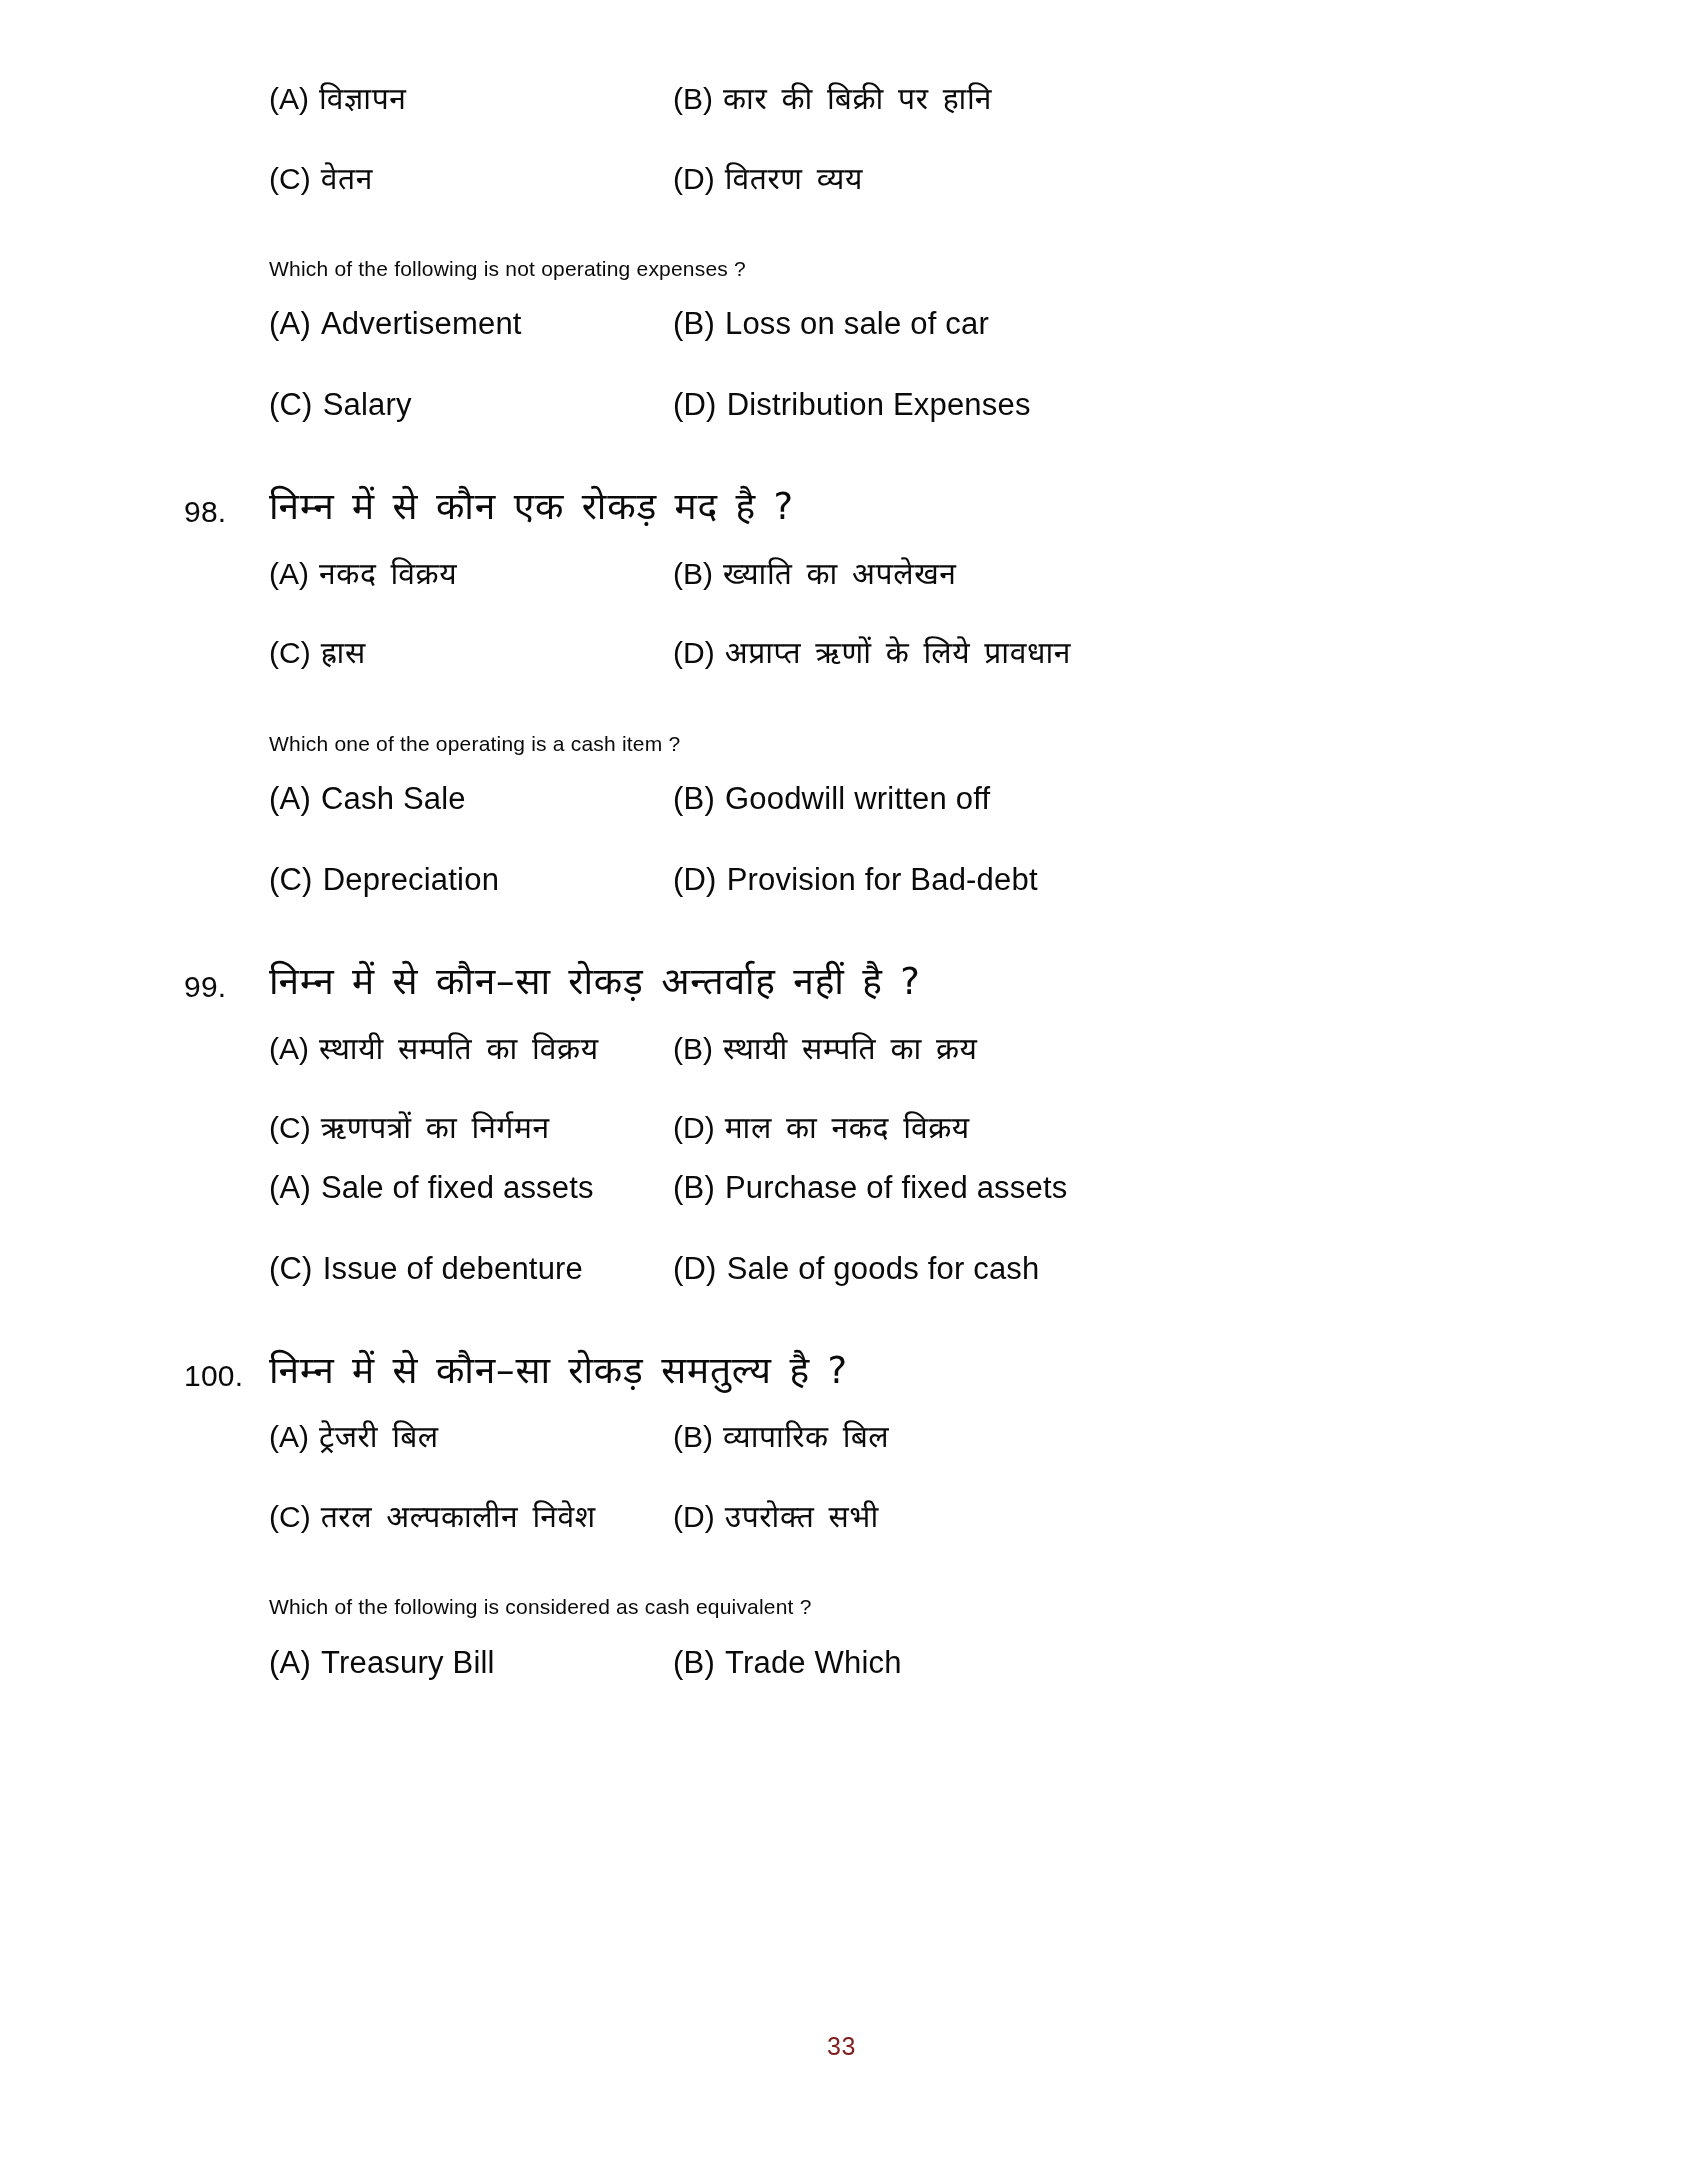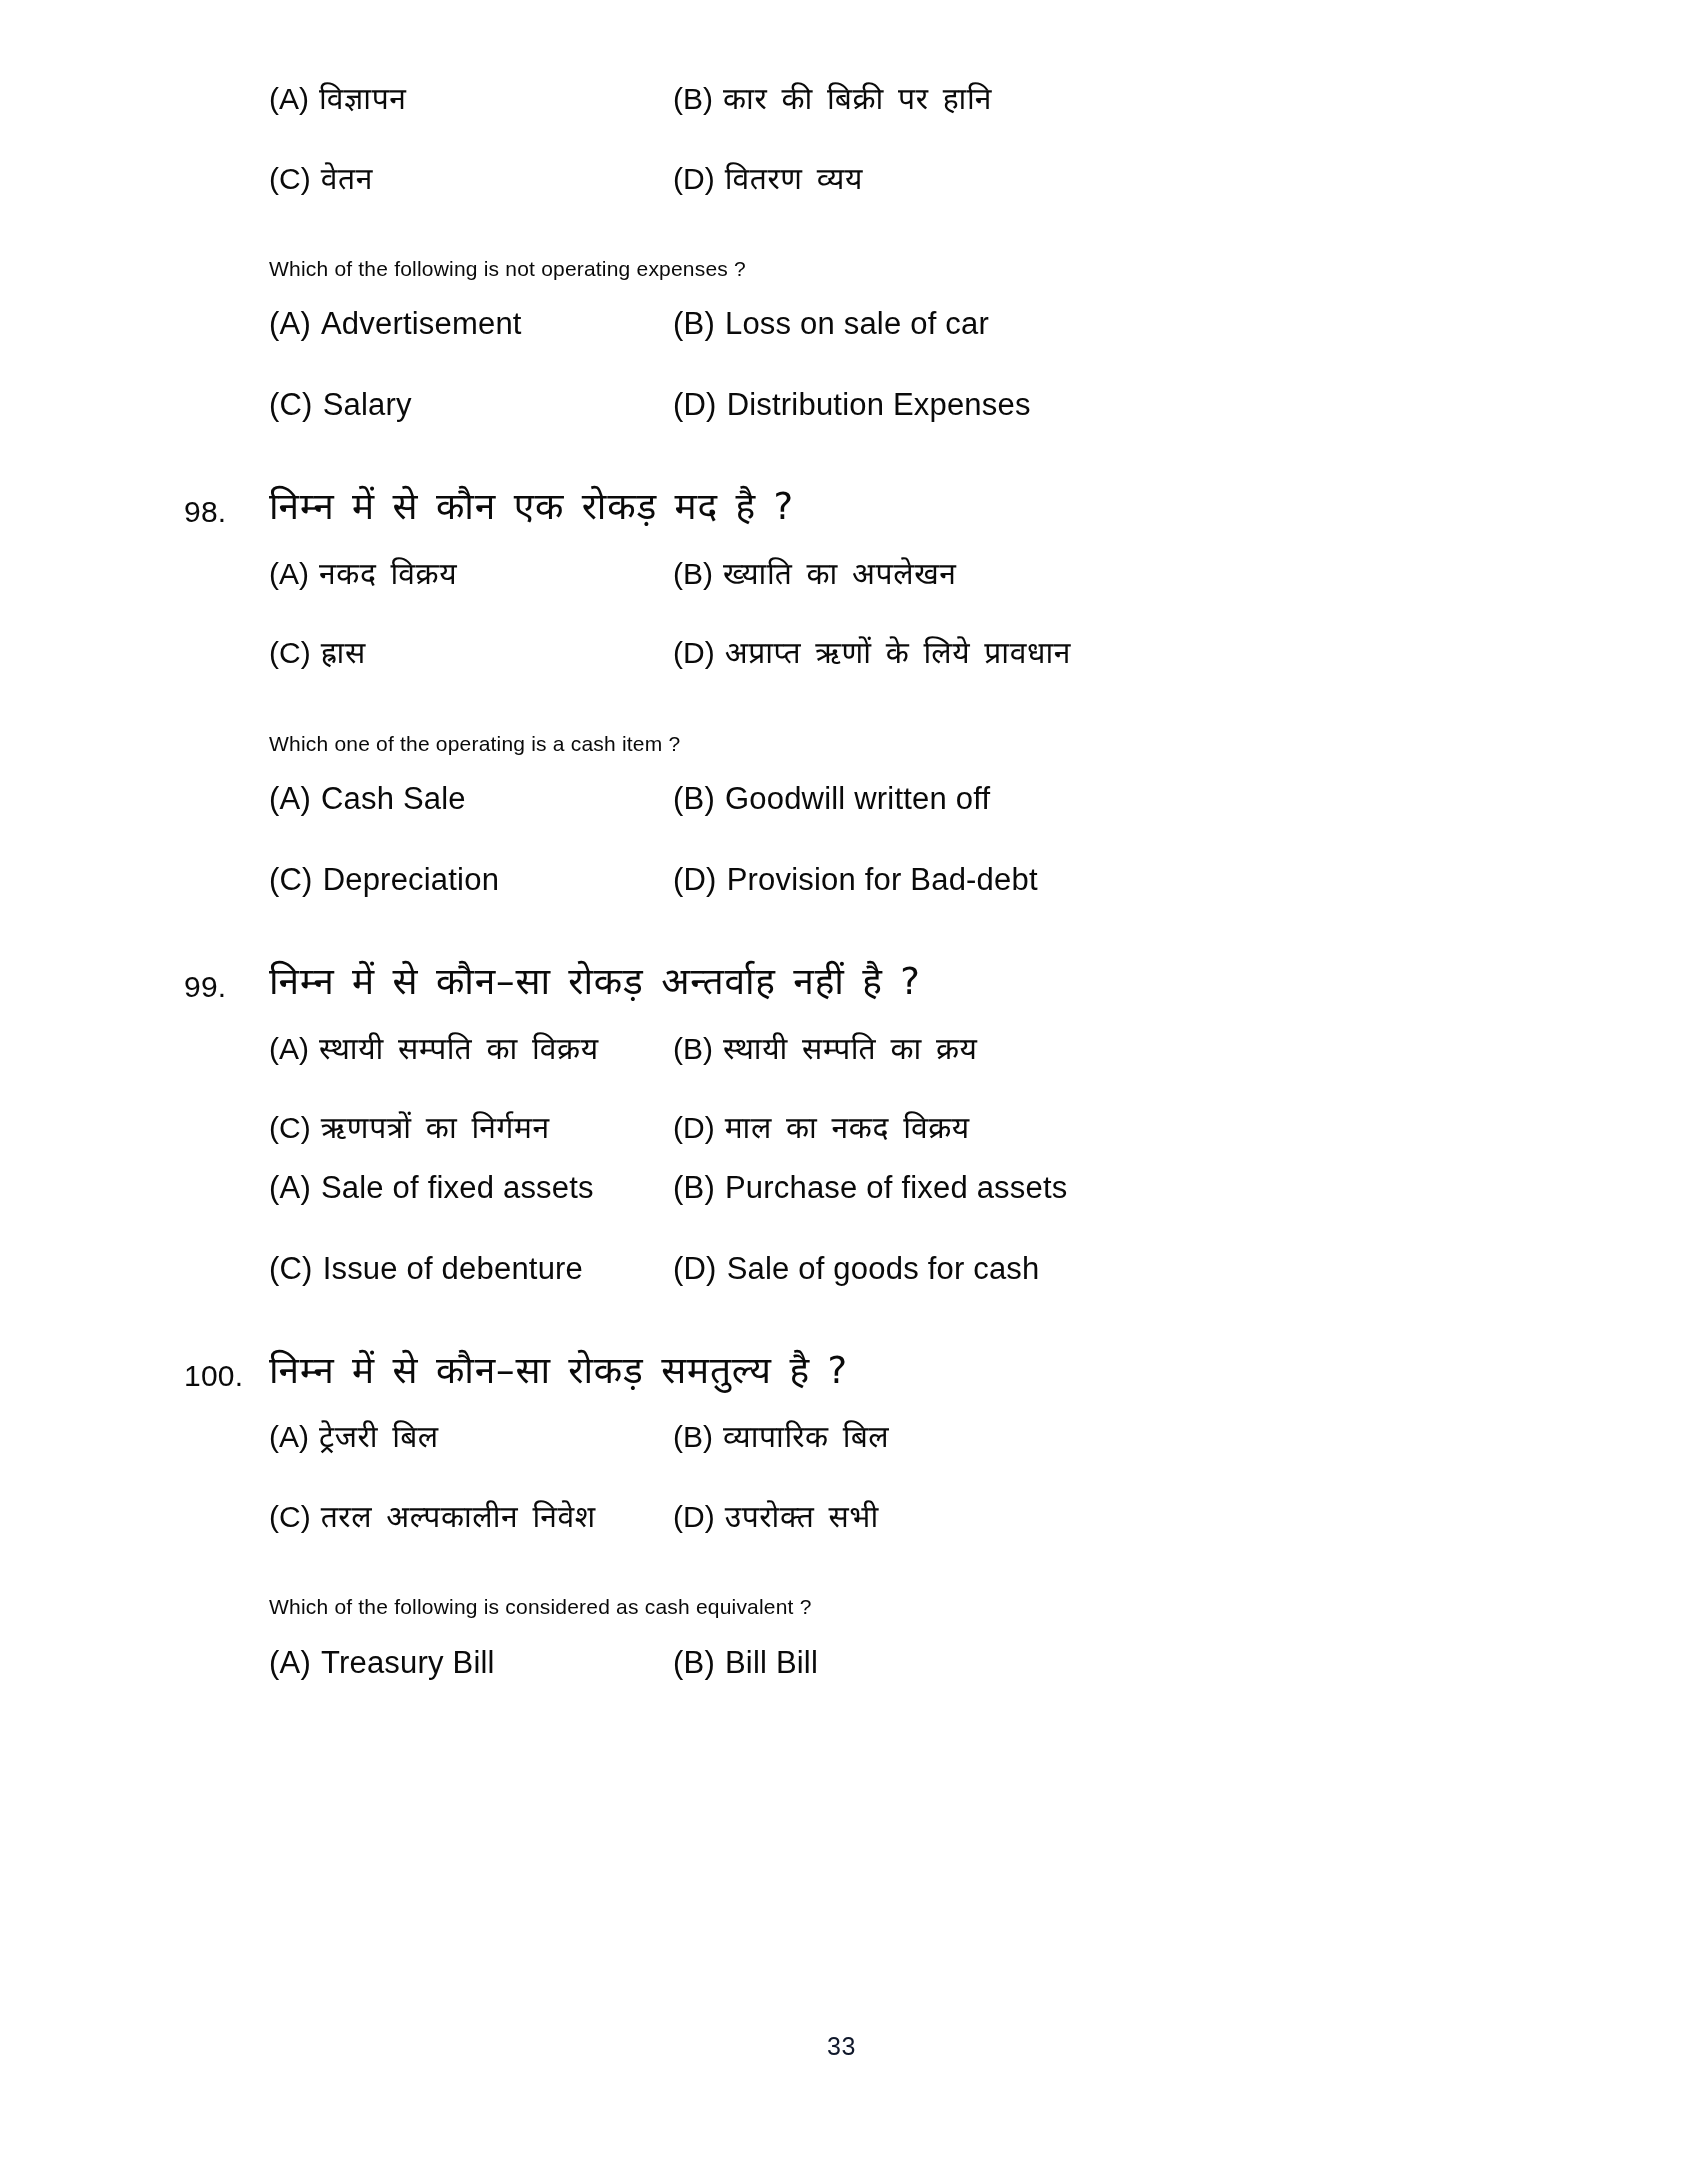--- a/index.html
+++ b/index.html
@@ -107,21 +107,21 @@
   .opts .opt.r2 { padding-top: 18px; padding-bottom: 8px; }
 
   
   .pagefooter {
     position: absolute;
     left: 0;
     right: 0;
     bottom: 117px;
     text-align: center;
     font-size: 25px;
-    color: #0f172a;
+    color: #7f1d1d;
     letter-spacing: 0.5px;
   }
 </style>
 </head>
 <body>
 
 <div class="page">
 
   <div class="qblock">
 
@@ -286,21 +286,21 @@
 
     <div class="qsub">Which of the following is considered as cash equivalent ?</div>
 
     <div class="opts">
       <div class="opt r1">
         <span class="lab">(A)</span>
         <span>Treasury Bill</span>
       </div>
       <div class="opt r1">
         <span class="lab">(B)</span>
-        <span>Bill Bill</span>
+        <span>Trade Which</span>
       </div>
     </div>
   </div>
 
   <div class="pagefooter">33</div>
 
 </div>
 
 
 </body></html>

